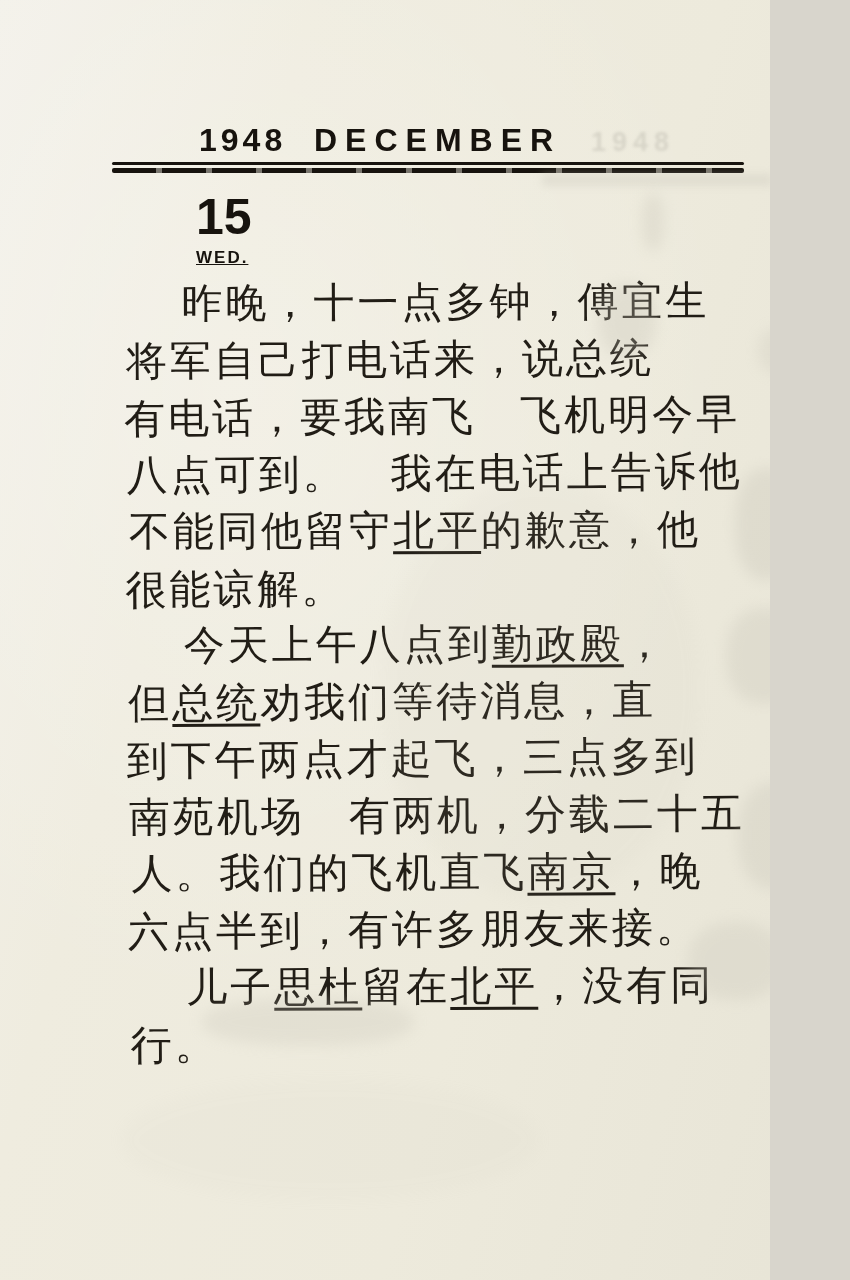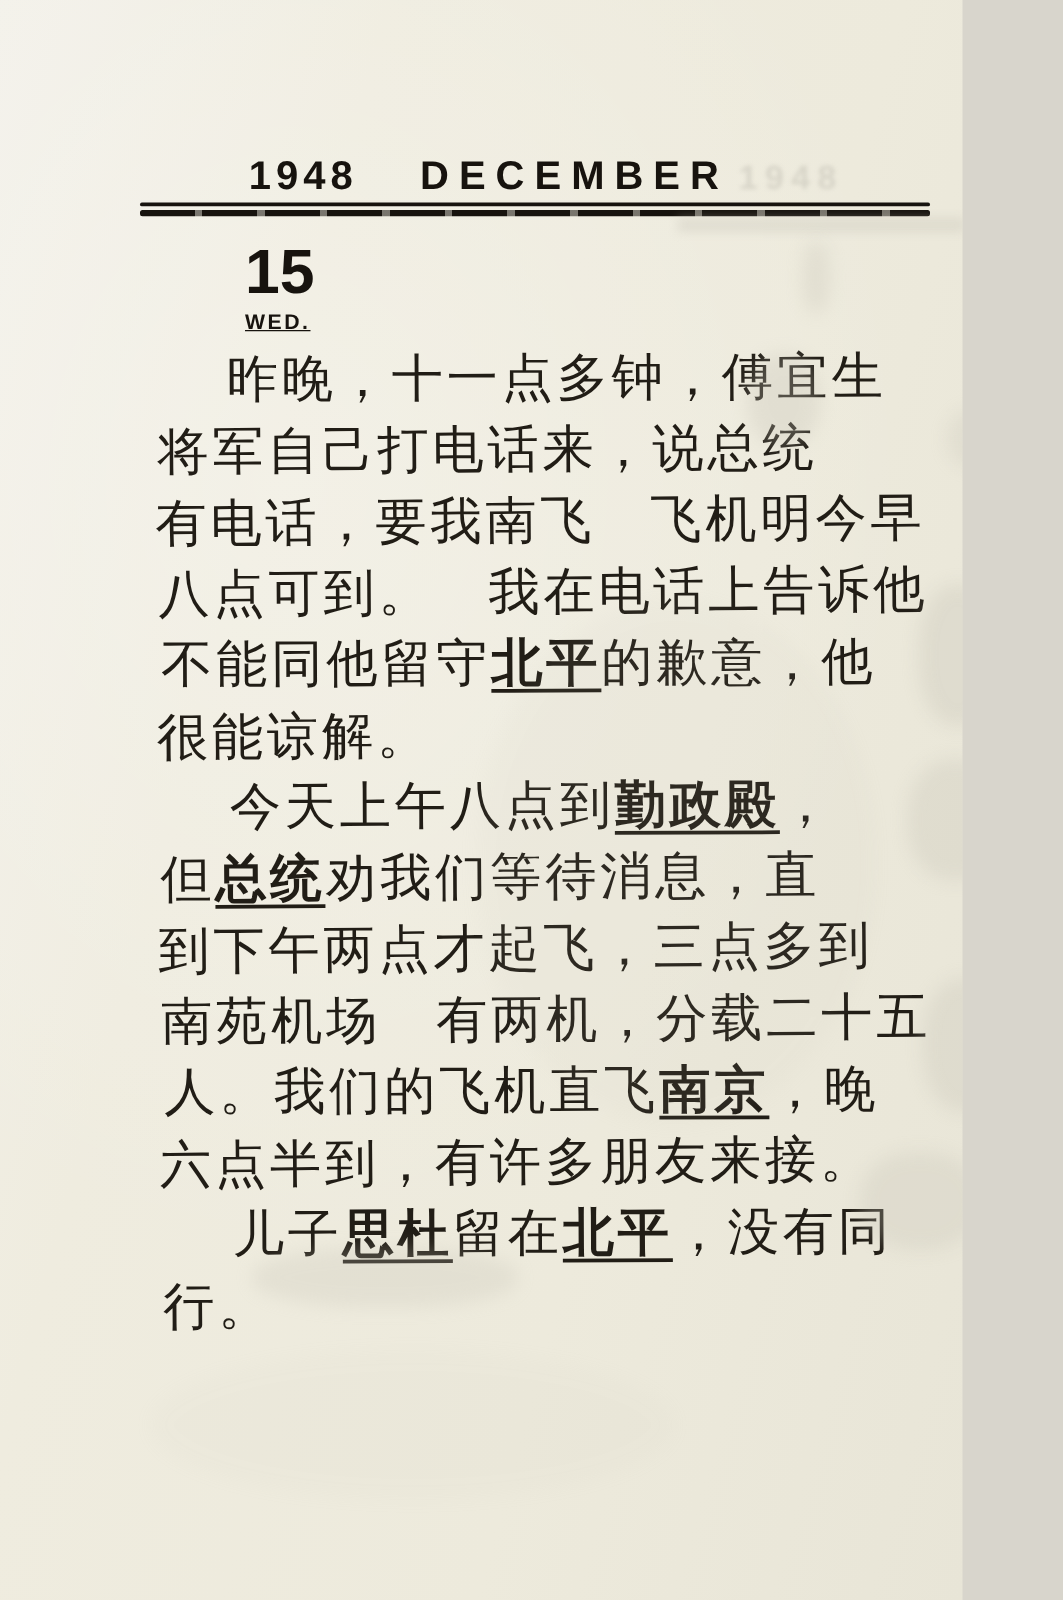--- a/index.html
+++ b/index.html
@@ -6,21 +6,21 @@
   .page{
     position:relative;width:770px;height:1280px;overflow:hidden;
     background:
       radial-gradient(120% 90% at 30% 30%, rgba(255,255,255,.25) 0%, rgba(255,255,255,0) 55%),
       linear-gradient(105deg,#f3f1ea 0%,#efecdf 28%,#edeadc 65%,#e8e5d7 100%);
     font-family:"Liberation Sans", sans-serif;
   }
   
   .hdr-year{position:absolute;left:199px;top:122px;font-size:32px;font-weight:bold;
     letter-spacing:4px;color:#17130e;}
-  .hdr-month{position:absolute;left:336px;top:122px;font-size:32px;font-weight:bold;
+  .hdr-month{position:absolute;left:314px;top:122px;font-size:32px;font-weight:bold;
     letter-spacing:8px;color:#17130e;}
   .rule{position:absolute;left:112px;top:162px;width:632px;}
   .rule-top{height:3px;background:#17130e;border-radius:2px;}
   .rule-bot{margin-top:3px;height:5px;border-radius:2px;
     background:repeating-linear-gradient(90deg,#17130e 0 44px, rgba(23,19,14,.55) 44px 50px);}
   .rule-shadow{position:absolute;left:430px;top:12px;width:230px;height:12px;
     background:#c8c5b9;opacity:.35;filter:blur(4px);}
   .day-num{position:absolute;left:196px;top:188px;font-size:50px;font-weight:bold;color:#17130e;}
   .day-wd{position:absolute;left:196px;top:248px;font-size:17px;font-weight:bold;
     letter-spacing:2px;color:#17130e;text-decoration:underline;}
@@ -29,21 +29,21 @@
     position:absolute;left:128px;top:274px;width:660px;
     font-family:"DejaVu Sans", sans-serif;
     font-size:41px;font-weight:500;color:#211d16;
     transform:rotate(-0.4deg);
   }
   .hw-line{height:57px;line-height:57px;letter-spacing:3px;white-space:nowrap;}
   .hw-line.indent{padding-left:54px;}
   .hw-line:nth-child(odd){transform:translateX(2px) rotate(0.15deg);}
   .hw-line:nth-child(3n){transform:translateX(-2px) rotate(-0.1deg);}
   .u{text-decoration:underline;text-decoration-thickness:3px;text-underline-offset:7px;
-     text-decoration-color:#211d16;font-weight:bold;}
+     text-decoration-color:#211d16;}
   
   .bleed-year{position:absolute;left:591px;top:127px;font-size:27px;font-weight:bold;
     letter-spacing:6px;color:#c9c6ba;opacity:.6;filter:blur(1.5px);}
   .blob{position:absolute;background:#c6c3b6;border-radius:45%;filter:blur(7px);}
   .b1{left:598px;top:283px;width:58px;height:74px;opacity:.30;}
   .b2{left:642px;top:193px;width:22px;height:58px;opacity:.30;}
   .b3{left:735px;top:468px;width:62px;height:112px;opacity:.32;}
   .b4{left:726px;top:608px;width:76px;height:96px;opacity:.30;}
   .b5{left:738px;top:783px;width:70px;height:106px;opacity:.30;}
   .b6{left:688px;top:922px;width:96px;height:78px;opacity:.28;}

